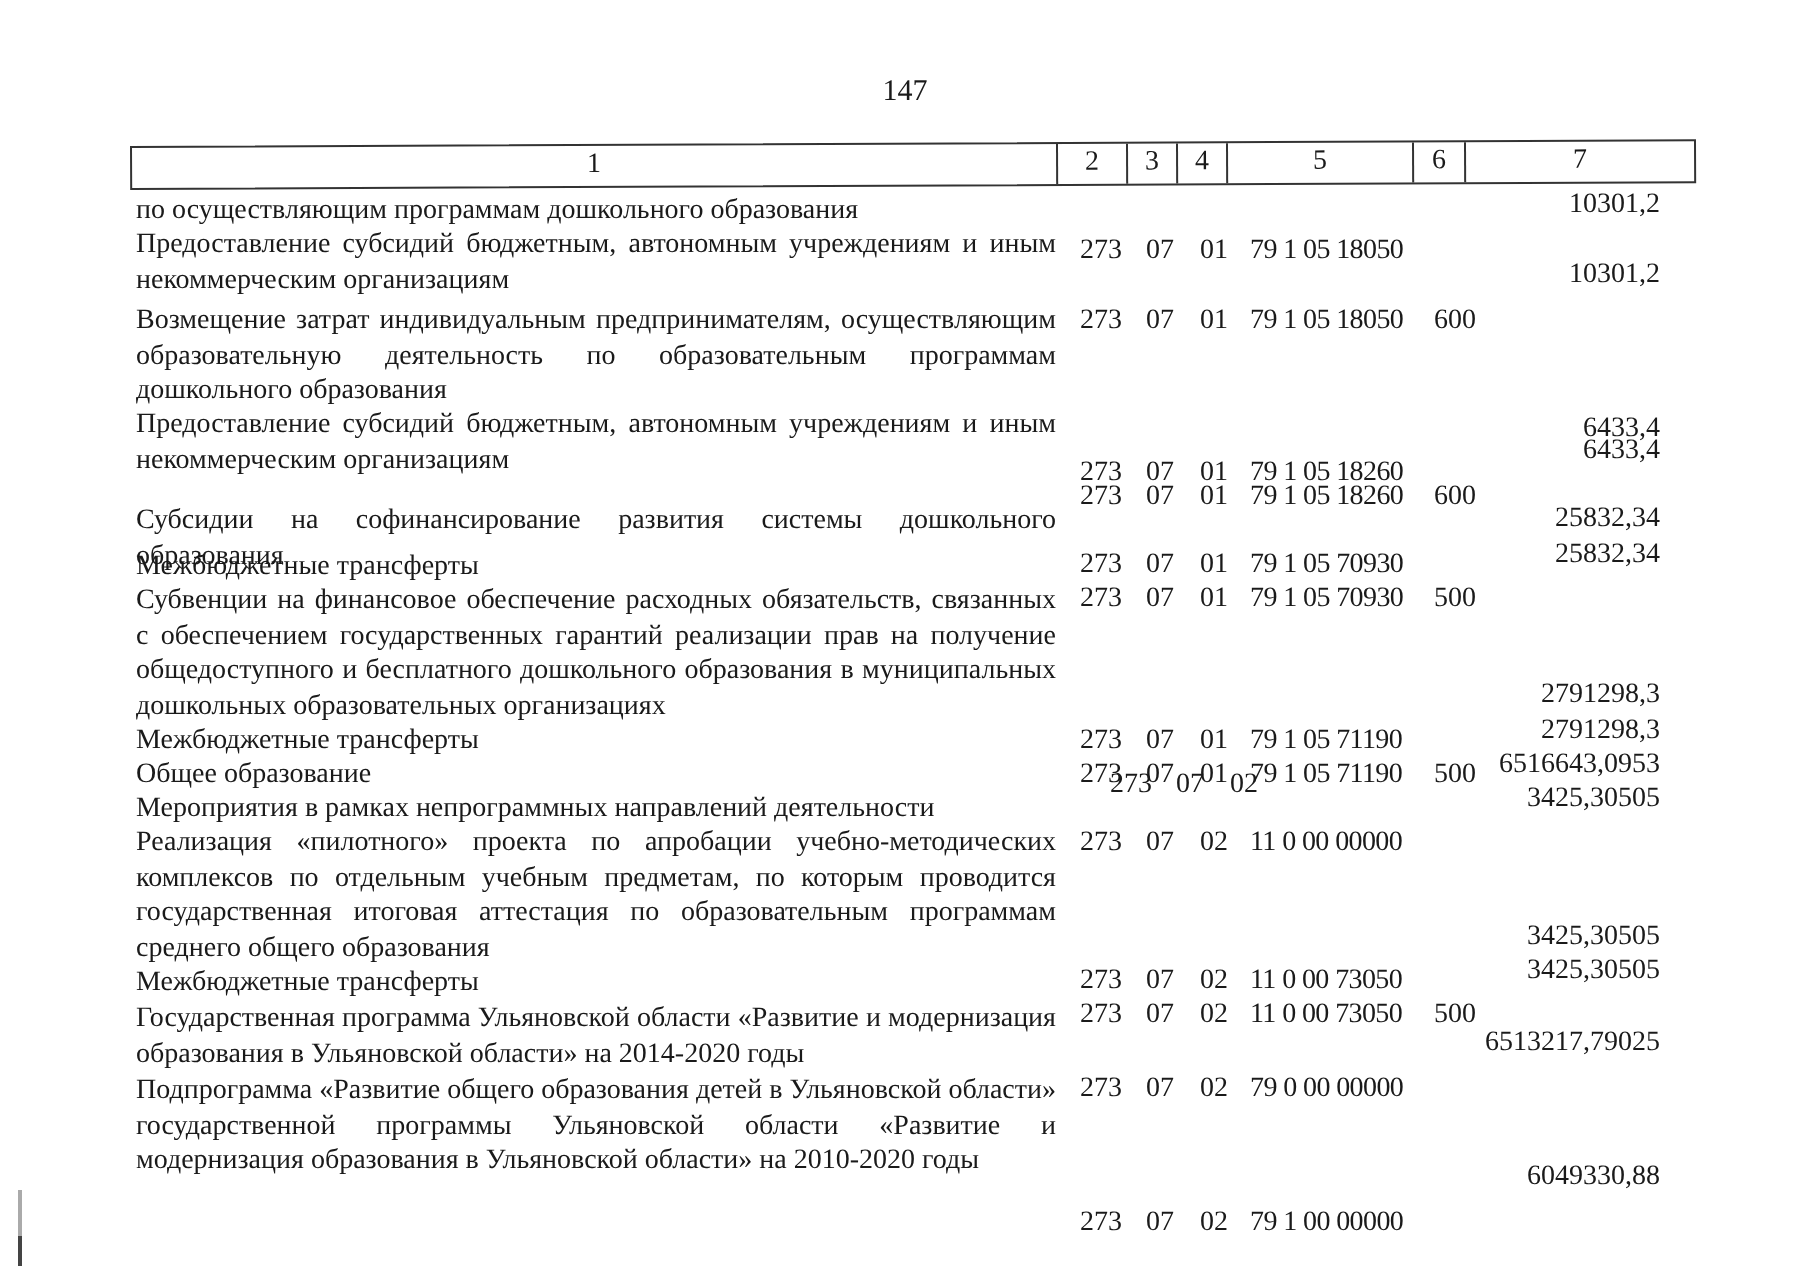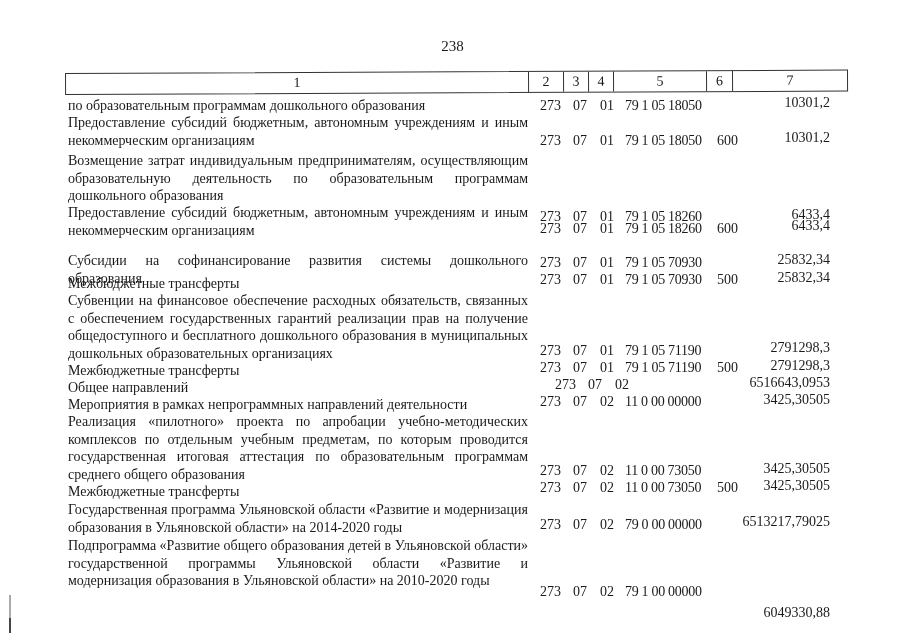--- a/index.html
+++ b/index.html
@@ -69,55 +69,55 @@
     .codes {
       position: absolute;
       left: 540px;
       white-space: nowrap;
       line-height: 17px;
     }
     .codes span { display: inline-block; }
     .c-gr { width: 33px; }
     .c-rz { width: 27px; }
     .c-pr { width: 25px; }
-    .c-cs { width: 92px; letter-spacing: -0.3px; }
+    .c-cs { width: 92px; letter-spacing: -0.3px; margin-top: 20px; }
     .c-vr { width: 28px; font-family: Liberation Serif, serif; }
     .amount {
       position: absolute;
       right: 75px;
       text-align: right;
       white-space: nowrap;
       line-height: 17px;
     }
     .scan-mark {
       position: absolute;
       left: 9px;
       top: 595px;
       width: 2px;
       height: 38px;
       background: linear-gradient(#aaa, #aaa 60%, #444 60%, #444);
     }
   </style>
 </head>
 <body>
 
-<div class="page-number">238</div>
+<div class="page-number">147</div>
 
 <div class="header-row">
   <div class="hcell h1">1</div>
   <div class="hcell h2">2</div>
   <div class="hcell h3">3</div>
   <div class="hcell h4">4</div>
   <div class="hcell h5">5</div>
   <div class="hcell h6">6</div>
   <div class="hcell h7">7</div>
 </div>
 
 <div class="row" style="top:97px;">
-  <div class="desc" style="top:0;">по образовательным программам дошкольного образования</div>
+  <div class="desc" style="top:0;">по осуществляющим программам дошкольного образования</div>
   <div class="codes" style="top:0;">
     <span class="c-gr">273</span><span class="c-rz">07</span><span class="c-pr">01</span><span class="c-cs">79 1 05 18050</span><span class="c-vr"></span>
   </div>
   <div class="amount" style="top:-3px;">10301,2</div>
 </div>
 
 <div class="row" style="top:114px;">
   <div class="desc" style="top:0;">Предоставление субсидий бюджетным, автономным учреждениям и иным некоммерческим организациям</div>
   <div class="codes" style="top:18px;">
     <span class="c-gr">273</span><span class="c-rz">07</span><span class="c-pr">01</span><span class="c-cs">79 1 05 18050</span><span class="c-vr">600</span>
@@ -167,21 +167,21 @@
 
 <div class="row" style="top:362px;">
   <div class="desc" style="top:0;">Межбюджетные трансферты</div>
   <div class="codes" style="top:-3px;">
     <span class="c-gr">273</span><span class="c-rz">07</span><span class="c-pr">01</span><span class="c-cs">79 1 05 71190</span><span class="c-vr">500</span>
   </div>
   <div class="amount" style="top:-5px;">2791298,3</div>
 </div>
 
 <div class="row" style="top:379px;">
-  <div class="desc" style="top:0;">Общее направлений</div>
+  <div class="desc" style="top:0;">Общее образование</div>
   <div class="codes" style="top:-3px;margin-left:15px;">
     <span class="c-gr">273</span><span class="c-rz">07</span><span class="c-pr">02</span><span class="c-cs"></span><span class="c-vr"></span>
   </div>
   <div class="amount" style="top:-5px;">6516643,0953</div>
 </div>
 
 <div class="row" style="top:396px;">
   <div class="desc" style="top:0;">Мероприятия в рамках непрограммных направлений деятельности</div>
   <div class="codes" style="top:-3px;">
     <span class="c-gr">273</span><span class="c-rz">07</span><span class="c-pr">02</span><span class="c-cs">11 0 00 00000</span><span class="c-vr"></span>
@@ -211,16 +211,16 @@
     <span class="c-gr">273</span><span class="c-rz">07</span><span class="c-pr">02</span><span class="c-cs">79 0 00 00000</span><span class="c-vr"></span>
   </div>
   <div class="amount" style="top:12px;">6513217,79025</div>
 </div>
 
 <div class="row" style="top:537px;">
   <div class="desc" style="top:0;">Подпрограмма «Развитие общего образования детей в Ульяновской области» государственной программы Ульяновской области «Развитие и модернизация образования в Ульяновской области» на 2010-2020 годы</div>
   <div class="codes" style="top:46px;">
     <span class="c-gr">273</span><span class="c-rz">07</span><span class="c-pr">02</span><span class="c-cs">79 1 00 00000</span><span class="c-vr"></span>
   </div>
-  <div class="amount" style="top:43px;margin-top:24px;">6049330,88</div>
+  <div class="amount" style="top:43px;">6049330,88</div>
 </div>
 
 <div class="scan-mark"></div>
 
 </body></html>

